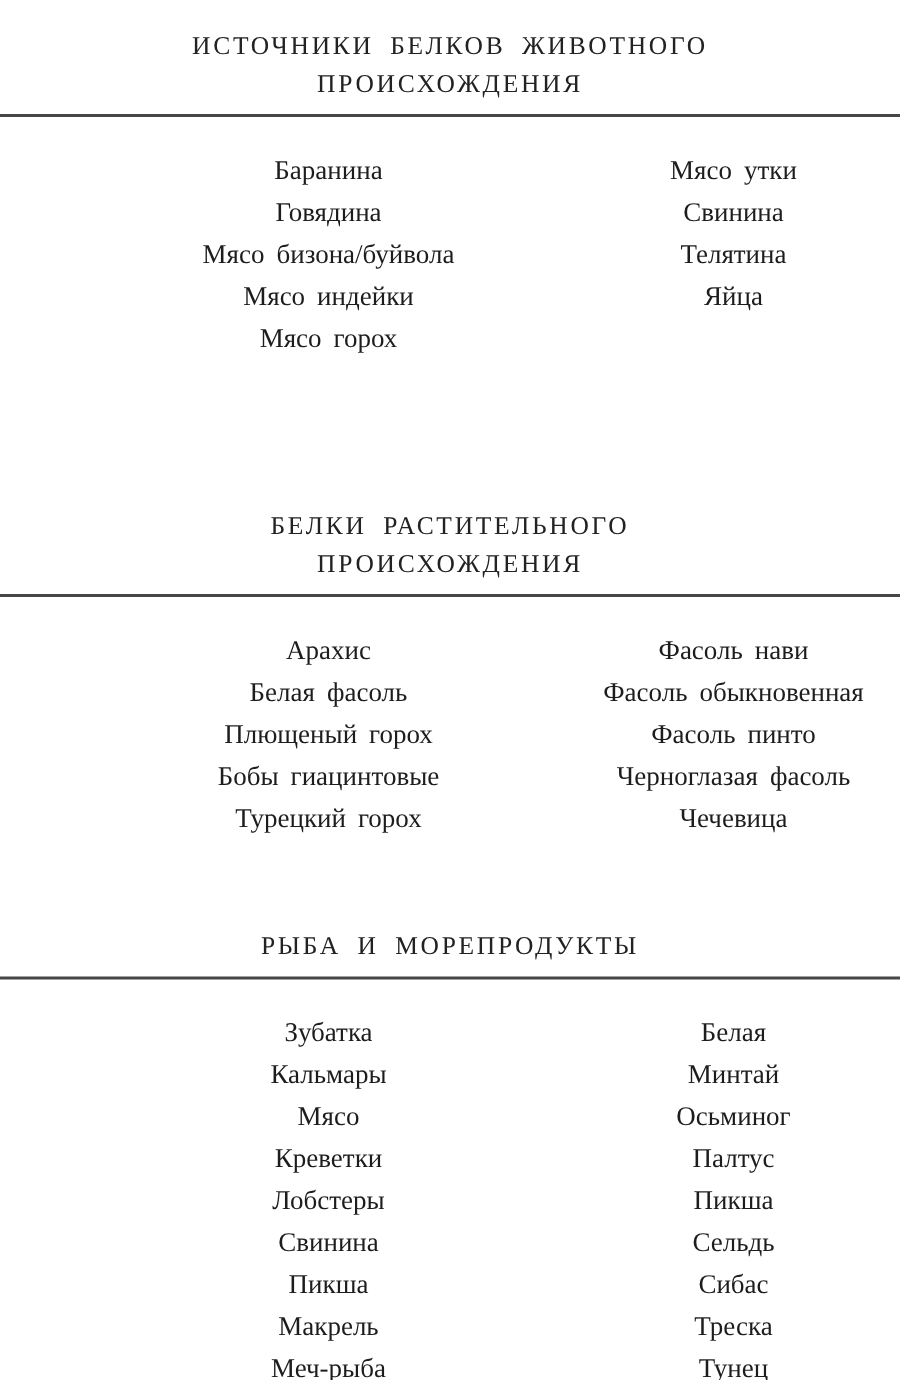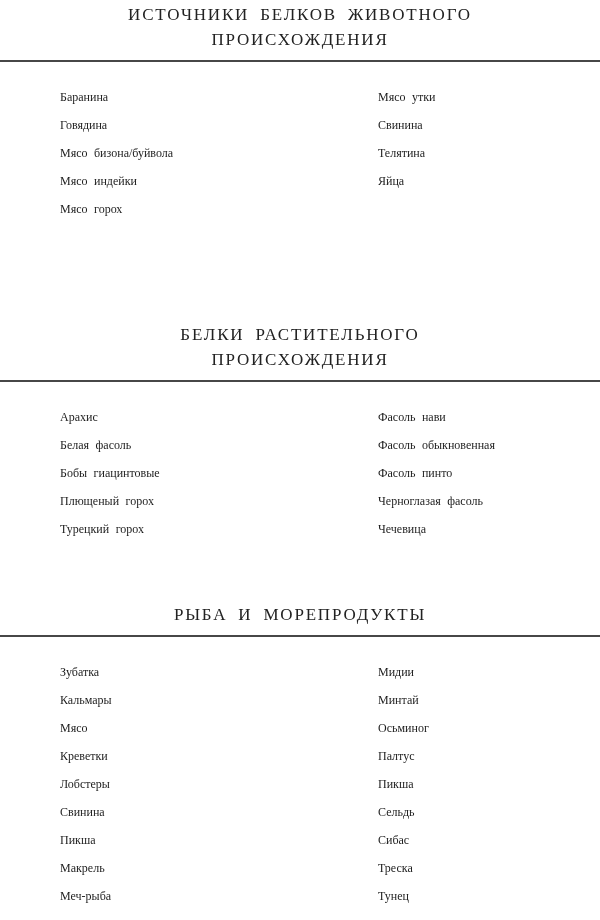--- a/index.html
+++ b/index.html
@@ -10,21 +10,21 @@
   }
   *{box-sizing:border-box;}
   html,body{margin:0;padding:0;}
   body{
     width:600px;height:920px;
     background:var(--bg);
     color:var(--text-color);
     font-family:"Liberation Serif","DejaVu Serif",serif;
     overflow:hidden;
   }
-  .page{width:600px;height:672px;padding-top:2px;}
+  .page{width:600px;height:672px;padding-top:18px;}
   .section{margin:0;}
   .section + .section{margin-top:99px;}
   .section.s3{margin-top:59px;}
   .section-title{
     text-align:center;
     font-size:17px;
     line-height:25px;
     letter-spacing:1.8px;
     word-spacing:5px;
     color:var(--title-color);
@@ -35,24 +35,25 @@
     margin:8px 0 0 0;
   }
   .cols{
     display:grid;
     grid-template-columns:318px 1fr;
     padding-left:60px;
     margin-top:21px;
   }
   ul.col{
     list-style:none;margin:0;padding:0;
-    font-size:12px;
+    font-size:18px;
     line-height:28px;
     word-spacing:3.5px;
     color:var(--text-color);
+    text-align:center;
   }
   ul.col li{white-space:nowrap;}
 </style>
 </head>
 <body>
 
 <div class="page" id="page-root">
     <section class="section s1">
       <div class="section-title">
         <div>ИСТОЧНИКИ БЕЛКОВ ЖИВОТНОГО</div>
@@ -78,22 +79,22 @@
     <section class="section s2">
       <div class="section-title">
         <div>БЕЛКИ РАСТИТЕЛЬНОГО</div>
         <div>ПРОИСХОЖДЕНИЯ</div>
       </div>
       <hr class="rule">
       <div class="cols">
         <ul class="col left">
           <li>Арахис</li>
           <li>Белая фасоль</li>
+          <li>Плющеный горох</li>
           <li>Бобы гиацинтовые</li>
-          <li>Плющеный горох</li>
           <li>Турецкий горох</li>
         </ul>
         <ul class="col right">
           <li>Фасоль нави</li>
           <li>Фасоль обыкновенная</li>
           <li>Фасоль пинто</li>
           <li>Черноглазая фасоль</li>
           <li>Чечевица</li>
         </ul>
       </div>
@@ -109,21 +110,21 @@
           <li>Кальмары</li>
           <li>Мясо</li>
           <li>Креветки</li>
           <li>Лобстеры</li>
           <li>Свинина</li>
           <li>Пикша</li>
           <li>Макрель</li>
           <li>Меч-рыба</li>
         </ul>
         <ul class="col right">
-          <li>Мидии</li>
+          <li>Белая</li>
           <li>Минтай</li>
           <li>Осьминог</li>
           <li>Палтус</li>
           <li>Пикша</li>
           <li>Сельдь</li>
           <li>Сибас</li>
           <li>Треска</li>
           <li>Тунец</li>
           <li>Устрицы</li>
           <li>Форель</li>

